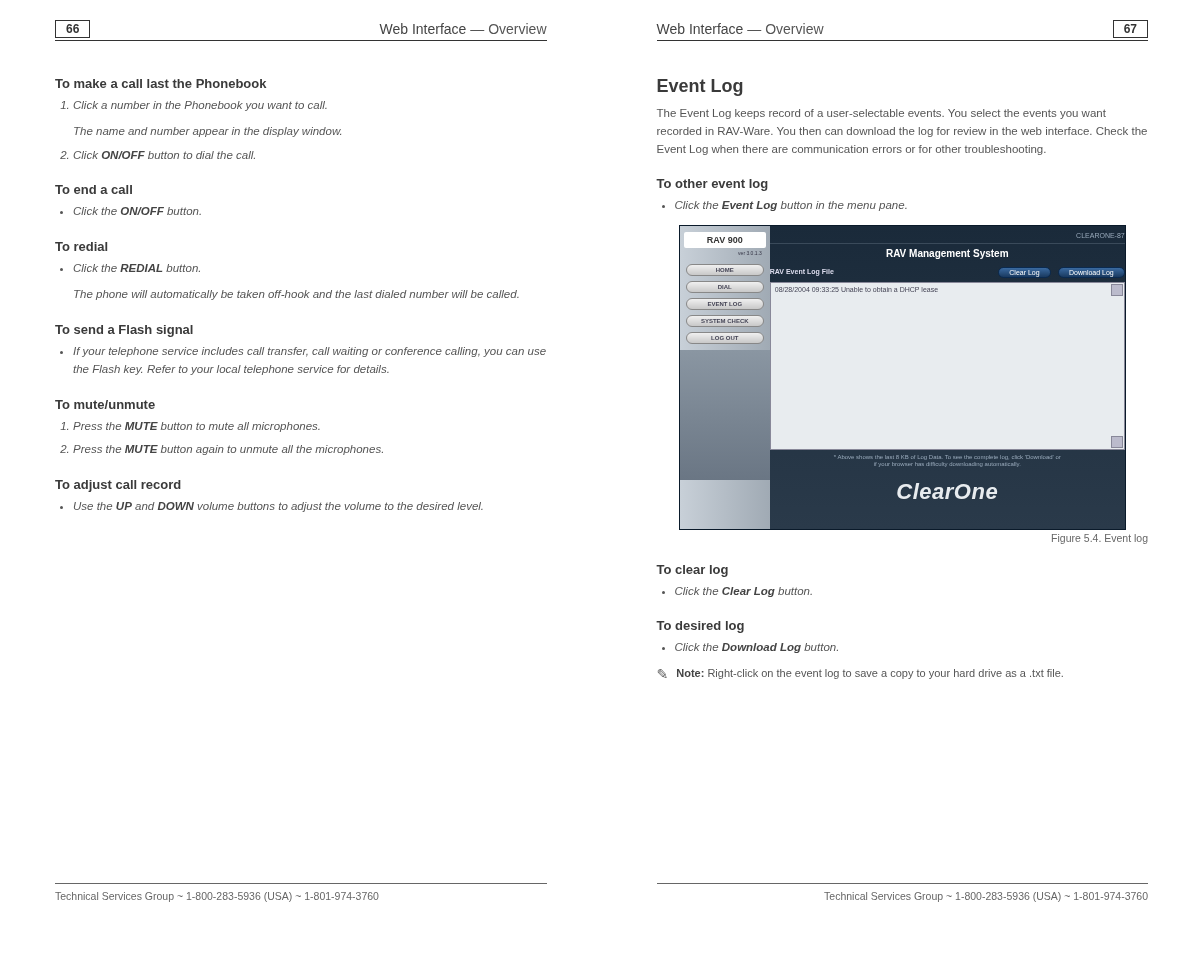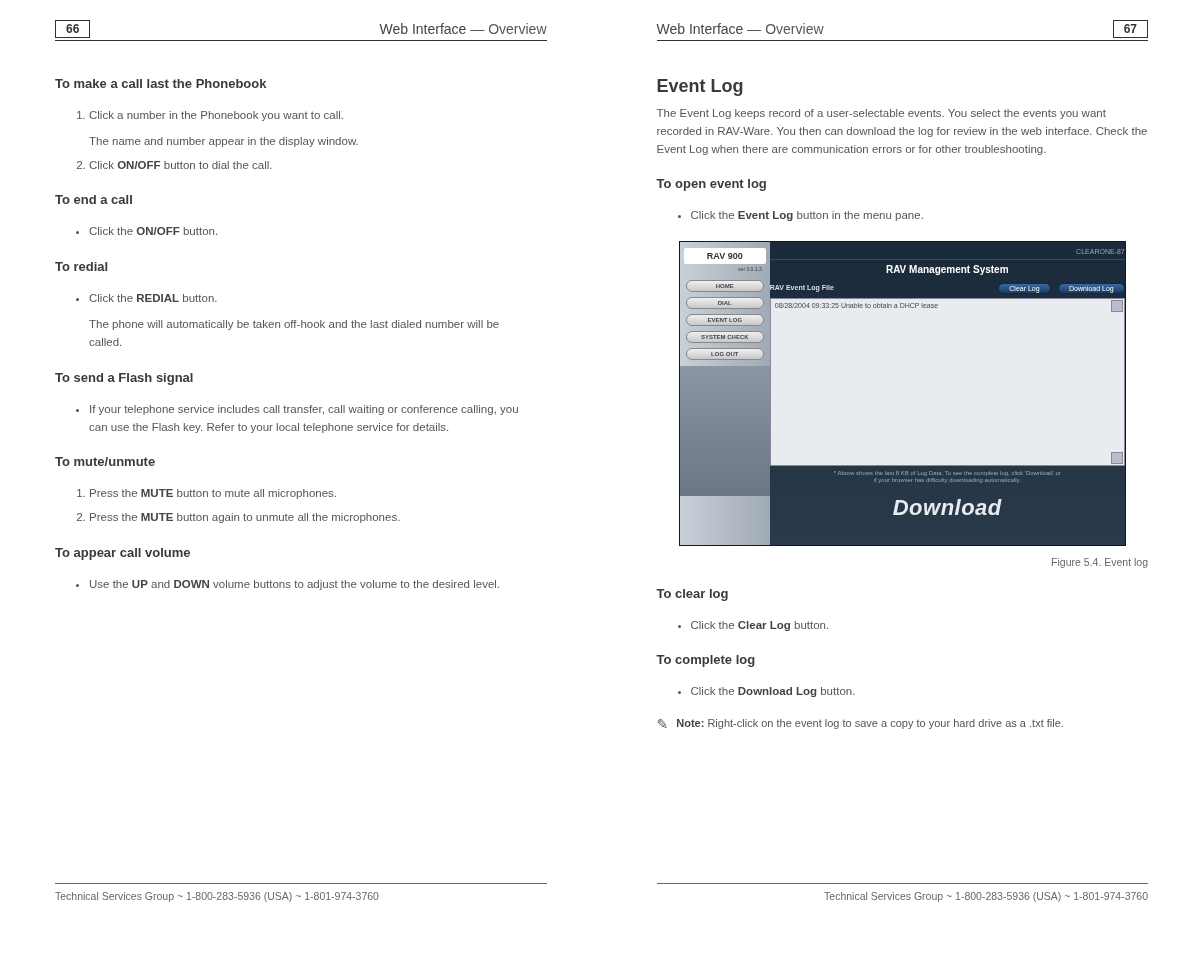--- a/index.html
+++ b/index.html
@@ -41,21 +41,21 @@
     color: #333;
   }
   .header-title { font-size: 14px; color: #555; }
   .header-title .bold { font-weight: 500; color: #444; }
   .header-left .header-title { margin-left: auto; }
   .spacer-grow { flex: 1; }
 
   h2.section { font-size: 18px; font-weight: bold; color: #3a3a3a; margin: 0 0 8px 0; }
   h3.sub { font-size: 13px; font-weight: bold; color: #3a3a3a; margin: 18px 0 6px 0; }
   .body-text { font-size: 11.5px; line-height: 1.55; color: #555; margin: 0 0 10px 0; }
-  ol, ul { margin: 16px; padding-left: 18px; }
+  ol, ul { margin: 0; padding-left: 18px; font-style: italic; }
   ol li, ul li { font-size: 11.5px; line-height: 1.55; color: #555; margin-bottom: 6px; }
   .b { font-weight: bold; color: #444; }
 
   .footer {
     position: absolute;
     bottom: 52px;
     left: 55px;
     right: 55px;
     border-top: 1px solid #666;
     padding-top: 6px;
@@ -65,21 +65,21 @@
   .footer.right { text-align: right; }
 
   .caption { font-size: 10.5px; color: #666; text-align: right; margin-top: 2px; }
 
   .note-row { display: flex; align-items: flex-start; gap: 8px; margin-top: 10px; font-size: 11px; color: #555; }
   .note-icon { font-size: 14px; line-height: 1; }
 
   
   .screenshot {
     width: 445px;
-    margin: 10px auto 10px auto;
+    margin: 10px auto 2px auto;
     background: linear-gradient(#1a2a3a, #2a3a4a);
     border: 1px solid #0a1a2a;
     position: relative;
     font-family: Arial, sans-serif;
   }
   .ss-top { display: flex; }
   .ss-sidebar {
     width: 90px;
     background: linear-gradient(90deg, #c8d0d8, #a0aab4);
     padding: 6px 4px;
@@ -169,40 +169,40 @@
     <ul>
       <li>If your telephone service includes call transfer, call waiting or conference calling, you can use the Flash key. Refer to your local telephone service for details.</li>
     </ul>
 
     <h3 class="sub">To mute/unmute</h3>
     <ol>
       <li><span>Press the </span><span class="b">MUTE</span><span> button to mute all microphones.</span></li>
       <li><span>Press the </span><span class="b">MUTE</span><span> button again to unmute all the microphones.</span></li>
     </ol>
 
-    <h3 class="sub">To appear call volume</h3>
+    <h3 class="sub">To adjust call record</h3>
     <ul>
       <li><span>Use the </span><span class="b">UP</span><span> and </span><span class="b">DOWN</span><span> volume buttons to adjust the volume to the desired level.</span></li>
     </ul>
 
     <div class="footer">Technical Services Group ~ 1-800-283-5936 (USA) ~ 1-801-974-3760</div>
   </div>
 
   <div class="page page-right">
     <div class="header-row right">
       <div class="header-title">
         <span class="bold">Web Interface</span><span> — Overview</span>
       </div>
       <div class="page-num-box">67</div>
     </div>
 
     <h2 class="section">Event Log</h2>
     <p class="body-text">The Event Log keeps record of a user-selectable events. You select the events you want recorded in RAV-Ware. You then can download the log for review in the web interface. Check the Event Log when there are communication errors or for other troubleshooting.</p>
 
-    <h3 class="sub">To open event log</h3>
+    <h3 class="sub">To other event log</h3>
     <ul>
       <li><span>Click the </span><span class="b">Event Log</span><span> button in the menu pane.</span></li>
     </ul>
 
     <div class="screenshot">
       <div class="ss-top">
         <div class="ss-sidebar">
           <div class="ss-logo">RAV 900</div>
           <div class="ss-logo-sub">ver 3.0.1.3</div>
           <div class="ss-btn">HOME</div>
@@ -229,32 +229,32 @@
           </div>
           <div class="ss-log-area">
             <div class="ss-log-line">08/28/2004 09:33:25    Unable to obtain a DHCP lease</div>
             <div class="ss-scroll-nub" style="top:1px;height:10px"></div>
             <div class="ss-scroll-nub" style="bottom:1px;height:10px"></div>
           </div>
           <div class="ss-footer-note">
             <span>* Above shows the last 8 KB of Log Data. To see the complete log, click 'Download' or</span><br>
             <span>if your browser has difficulty downloading automatically.</span>
           </div>
-          <div class="ss-brand">Download</div>
+          <div class="ss-brand">ClearOne</div>
         </div>
       </div>
     </div>
     <div class="caption">Figure 5.4. Event log</div>
 
     <h3 class="sub">To clear log</h3>
     <ul>
       <li><span>Click the </span><span class="b">Clear Log</span><span> button.</span></li>
     </ul>
 
-    <h3 class="sub">To complete log</h3>
+    <h3 class="sub">To desired log</h3>
     <ul>
       <li><span>Click the </span><span class="b">Download Log</span><span> button.</span></li>
     </ul>
 
     <div class="note-row">
       <span class="note-icon">✎</span>
       <span><span class="b">Note:</span><span>  Right-click on the event log to save a copy to your hard drive as a .txt file.</span></span>
     </div>
 
     <div class="footer right">Technical Services Group ~ 1-800-283-5936 (USA) ~ 1-801-974-3760</div>

